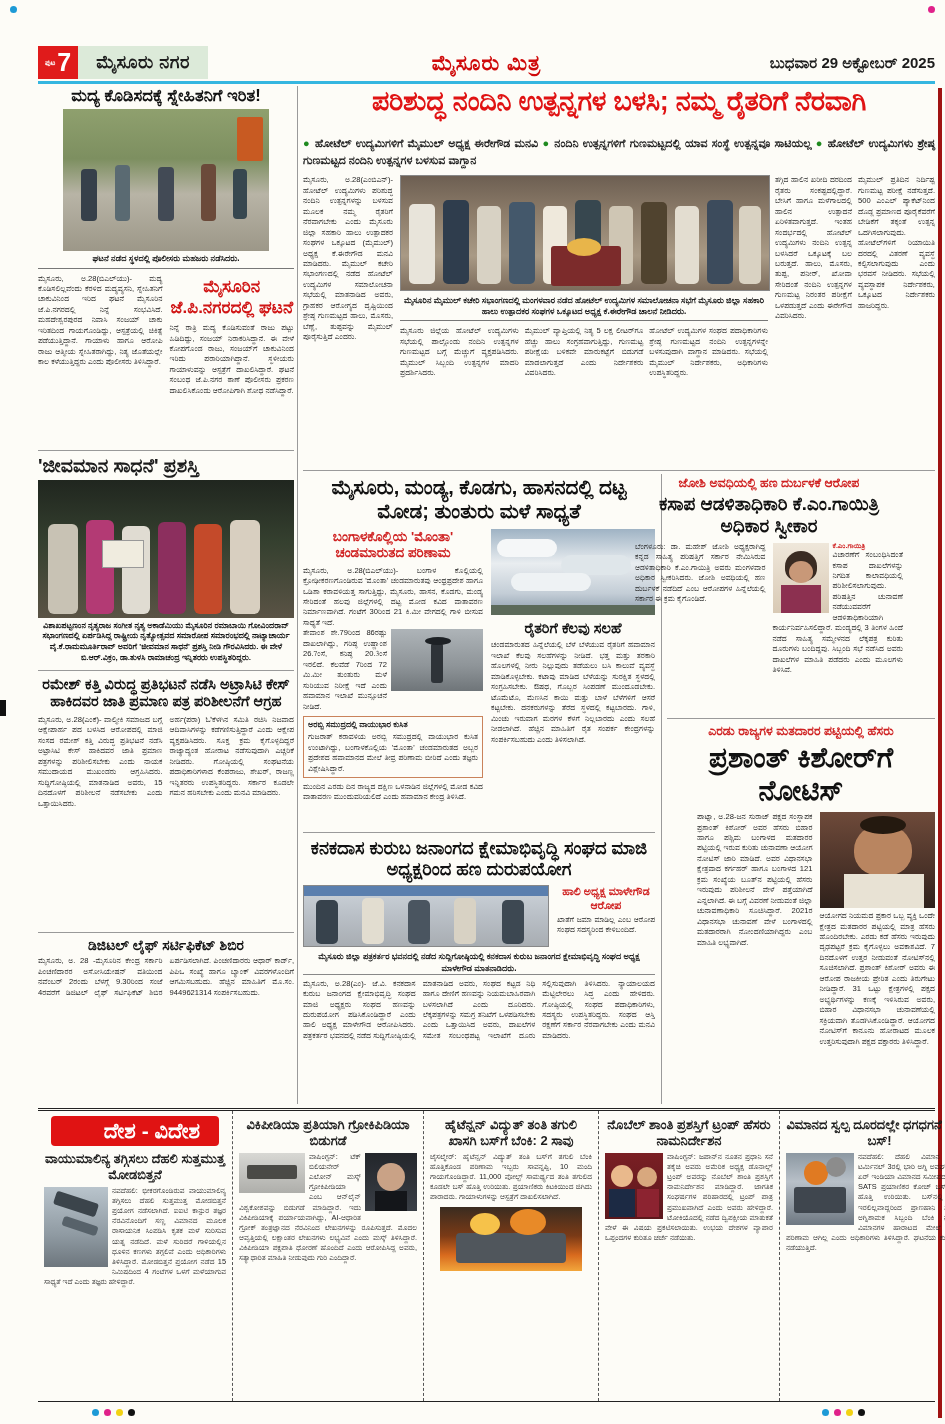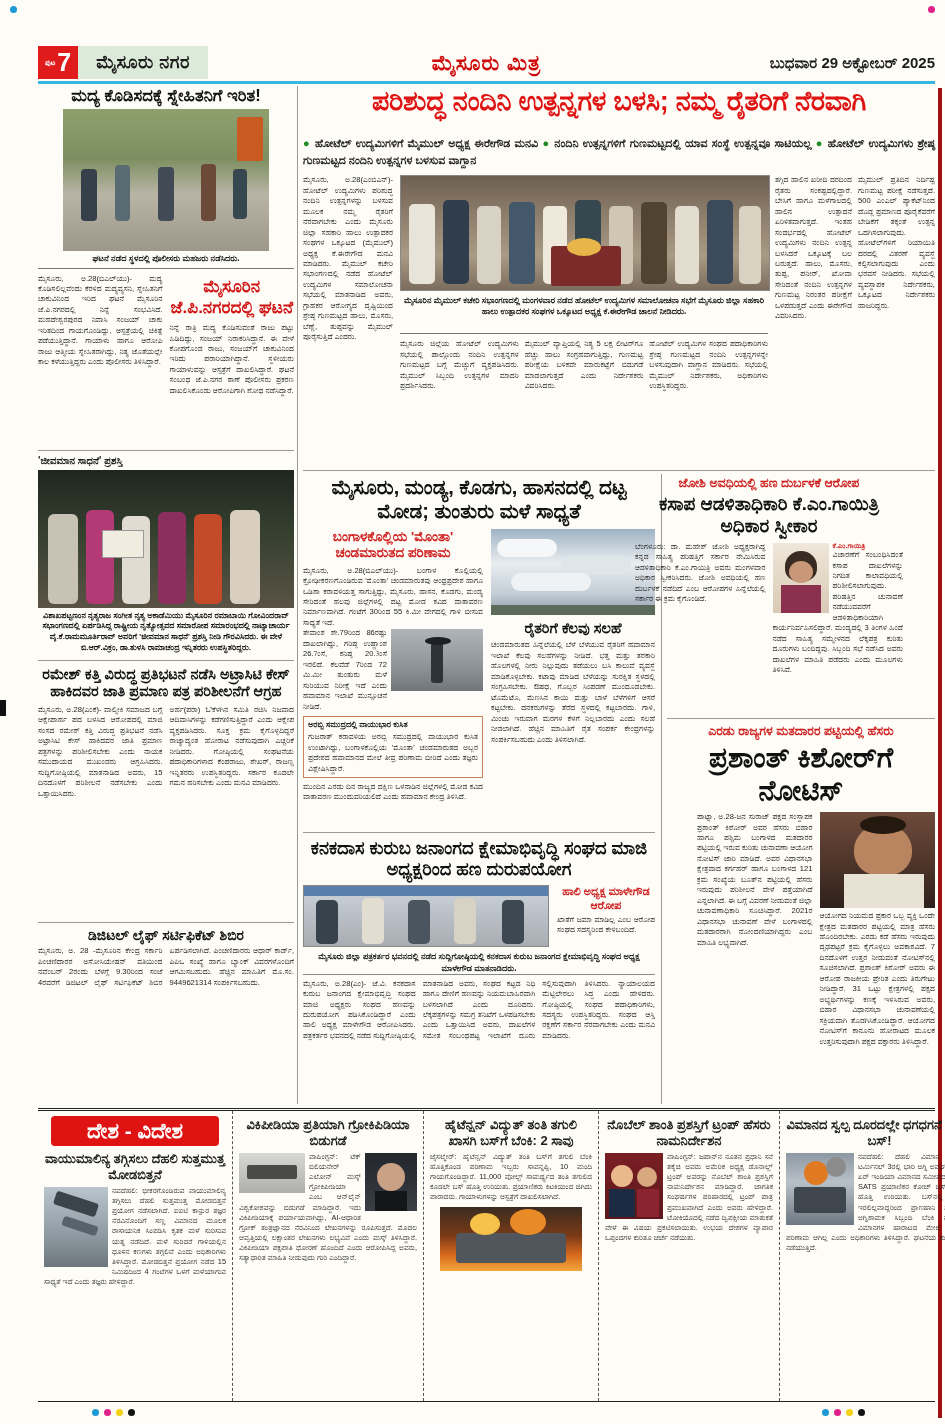--- a/index.html
+++ b/index.html
@@ -29,21 +29,21 @@
   .cols > div{flex:1;min-width:0;}
   .inset-red{color:#d01515;font-weight:bold;font-size:17px;text-align:center;line-height:1.25;margin:2px 0 5px;}
   .advisory{border:1px solid #c9825a;padding:3px 4px;margin:4px 0;}
   .advisory .t{font-weight:bold;text-align:left;font-size:8px;margin-bottom:2px;}
   
   #bottomband{position:absolute;top:1108px;left:38px;width:897px;height:290px;border-top:3px double #222;border-bottom:1px solid #222;display:flex;}
   .bcol{padding:4px 6px 2px;border-right:1px dashed #555;}
   .bcol:last-child{border-right:none;}
   .bhead{font-size:13px;font-weight:bold;text-align:center;line-height:1.2;margin:2px 0 4px;}
   .btxt{font-size:7.4px;line-height:1.36;text-align:justify;}
-  .deshbox{background:#e01313;color:#fff;font-size:21px;font-weight:bold;text-align:center;border-radius:4px;padding:3px 6px;margin:1px 7px 5px;}
+  .deshbox{background:#e01313;color:#fff;font-size:21px;font-weight:bold;text-align:right;border-radius:4px;padding:3px 19px;margin:1px 7px 5px;}
   .fl{float:left;margin:1px 4px 2px 0;}
   .fr{float:right;margin:1px 0 2px 4px;}
   .regdot{position:absolute;width:7px;height:7px;border-radius:50%;}
   #rightbar{position:absolute;right:3px;top:88px;width:4px;height:1330px;background:#a01212;}
 </style>
 </head>
 <body>
 
 <div id="paper">
 
@@ -84,21 +84,21 @@
     <div class="caption" style="border-bottom:1px solid #777;padding-bottom:3px;">ಘಟನೆ ನಡೆದ ಸ್ಥಳದಲ್ಲಿ ಪೊಲೀಸರು ಮಹಜರು ನಡೆಸಿದರು.</div>
     <div class="cols" style="margin-top:5px;height:170px;overflow:hidden;">
       <div class="body-txt">ಮೈಸೂರು, ಅ.28(ಬಿಎಲ್‌ಯು)- ಮದ್ಯ ಕೊಡಿಸಲಿಲ್ಲವೆಂದು ಕೆರಳಿದ ಮದ್ಯವ್ಯಸನಿ, ಸ್ನೇಹಿತನಿಗೆ ಚಾಕುವಿನಿಂದ ಇರಿದ ಘಟನೆ ಮೈಸೂರಿನ ಜೆ.ಪಿ.ನಗರದಲ್ಲಿ ನಿನ್ನೆ ಸಂಭವಿಸಿದೆ. ಮಹದೇಶ್ವರಪುರದ ನಿವಾಸಿ ಸಂಜಯ್ ಚಾಕು ಇರಿತದಿಂದ ಗಾಯಗೊಂಡಿದ್ದು, ಆಸ್ಪತ್ರೆಯಲ್ಲಿ ಚಿಕಿತ್ಸೆ ಪಡೆಯುತ್ತಿದ್ದಾನೆ. ಗಾಯಾಳು ಹಾಗೂ ಆರೋಪಿ ರಾಜು ಆತ್ಮೀಯ ಸ್ನೇಹಿತರಾಗಿದ್ದು, ನಿತ್ಯ ಜೊತೆಯಲ್ಲೇ ಕಾಲ ಕಳೆಯುತ್ತಿದ್ದರು ಎಂದು ಪೊಲೀಸರು ತಿಳಿಸಿದ್ದಾರೆ.</div>
       <div>
         <div class="inset-red">ಮೈಸೂರಿನ ಜೆ.ಪಿ.ನಗರದಲ್ಲಿ ಘಟನೆ</div>
         <div class="body-txt">ನಿನ್ನೆ ರಾತ್ರಿ ಮದ್ಯ ಕೊಡಿಸುವಂತೆ ರಾಜು ಪಟ್ಟು ಹಿಡಿದಿದ್ದು, ಸಂಜಯ್ ನಿರಾಕರಿಸಿದ್ದಾನೆ. ಈ ವೇಳೆ ಕೋಪಗೊಂಡ ರಾಜು, ಸಂಜಯ್‌ಗೆ ಚಾಕುವಿನಿಂದ ಇರಿದು ಪರಾರಿಯಾಗಿದ್ದಾನೆ. ಸ್ಥಳೀಯರು ಗಾಯಾಳುವನ್ನು ಆಸ್ಪತ್ರೆಗೆ ದಾಖಲಿಸಿದ್ದಾರೆ. ಘಟನೆ ಸಂಬಂಧ ಜೆ.ಪಿ.ನಗರ ಠಾಣೆ ಪೊಲೀಸರು ಪ್ರಕರಣ ದಾಖಲಿಸಿಕೊಂಡು ಆರೋಪಿಗಾಗಿ ಶೋಧ ನಡೆಸಿದ್ದಾರೆ.</div>
       </div>
     </div>
 
     <div style="border-top:1px solid #999;margin-top:6px;padding-top:4px;">
-      <div style="font-size:10px;font-weight:bold;">'ಜೀವಮಾನ ಸಾಧನೆ' ಪ್ರಶಸ್ತಿ</div>
+      <div style="font-size:19px;font-weight:bold;">'ಜೀವಮಾನ ಸಾಧನೆ' ಪ್ರಶಸ್ತಿ</div>
       <div class="photo" style="width:256px;height:138px;margin:3px 0;background:linear-gradient(180deg,#20261f 0%,#35402f 45%,#5a5345 100%);">
         <i style="left:10px;top:44px;width:30px;height:90px;background:#c8c2b4;border-radius:6px;"></i>
         <i style="left:48px;top:40px;width:28px;height:94px;background:#b33a74;border-radius:6px;"></i>
         <i style="left:84px;top:46px;width:28px;height:88px;background:#e0dcd2;border-radius:6px;"></i>
         <i style="left:120px;top:42px;width:28px;height:92px;background:#8c2f5e;border-radius:6px;"></i>
         <i style="left:156px;top:44px;width:28px;height:90px;background:#c44a2a;border-radius:6px;"></i>
         <i style="left:192px;top:40px;width:30px;height:94px;background:#d8cfc0;border-radius:6px;"></i>
         <i style="left:64px;top:60px;width:40px;height:26px;background:#f0ecdf;border:1px solid #999;"></i>
       </div>
       <div class="caption" style="font-size:8px;">ವಿಶಾಖಪಟ್ಟಣಂನ ನೃತ್ಯರಾಜ ಸಂಗೀತ ನೃತ್ಯ ಅಕಾಡೆಮಿಯು ಮೈಸೂರಿನ ರಮಾಬಾಯಿ ಗೋವಿಂದರಾವ್ ಸಭಾಂಗಣದಲ್ಲಿ ಏರ್ಪಡಿಸಿದ್ದ ರಾಷ್ಟ್ರೀಯ ನೃತ್ಯೋತ್ಸವದ ಸಮಾರೋಪ ಸಮಾರಂಭದಲ್ಲಿ ನಾಟ್ಯಾಚಾರ್ಯ ವೈ.ಕೆ.ರಾಮಮೂರ್ತಿರಾವ್ ಅವರಿಗೆ 'ಜೀವಮಾನ ಸಾಧನೆ' ಪ್ರಶಸ್ತಿ ನೀಡಿ ಗೌರವಿಸಿದರು. ಈ ವೇಳೆ ಬಿ.ಆರ್.ವಿಕ್ರಂ, ಡಾ.ತುಳಸಿ ರಾಮಾಚಂದ್ರ ಇನ್ನಿತರರು ಉಪಸ್ಥಿತರಿದ್ದರು.</div>
@@ -142,42 +142,42 @@
           <i style="left:142px;top:30px;width:24px;height:78px;background:#efe9dc;border-radius:5px;"></i>
           <i style="left:174px;top:24px;width:26px;height:84px;background:#37474f;border-radius:5px;"></i>
           <i style="left:208px;top:30px;width:24px;height:78px;background:#cfc6b4;border-radius:5px;"></i>
           <i style="left:240px;top:26px;width:26px;height:82px;background:#50432f;border-radius:5px;"></i>
           <i style="left:274px;top:30px;width:24px;height:78px;background:#e3ddd0;border-radius:5px;"></i>
           <i style="left:306px;top:24px;width:26px;height:84px;background:#3c4b5c;border-radius:5px;"></i>
           <i style="left:338px;top:30px;width:22px;height:78px;background:#d9d2c2;border-radius:5px;"></i>
           <i style="left:150px;top:70px;width:70px;height:40px;background:#7c2b2b;border-radius:3px;"></i>
           <i style="left:166px;top:62px;width:34px;height:18px;background:#e8b54a;border-radius:50%;"></i>
         </div>
-        <div class="caption" style="margin-top:4px;border-bottom:1px solid #777;padding-bottom:16px;">ಮೈಸೂರಿನ ಮೈಮುಲ್ ಕಚೇರಿ ಸಭಾಂಗಣದಲ್ಲಿ ಮಂಗಳವಾರ ನಡೆದ ಹೋಟೆಲ್ ಉದ್ಯಮಿಗಳ ಸಮಾಲೋಚನಾ ಸಭೆಗೆ ಮೈಸೂರು ಜಿಲ್ಲಾ ಸಹಕಾರಿ ಹಾಲು ಉತ್ಪಾದಕರ ಸಂಘಗಳ ಒಕ್ಕೂಟದ ಅಧ್ಯಕ್ಷ ಕೆ.ಈರೇಗೌಡ ಚಾಲನೆ ನೀಡಿದರು.</div>
+        <div class="caption" style="margin-top:4px;border-bottom:1px solid #777;padding-bottom:3px;">ಮೈಸೂರಿನ ಮೈಮುಲ್ ಕಚೇರಿ ಸಭಾಂಗಣದಲ್ಲಿ ಮಂಗಳವಾರ ನಡೆದ ಹೋಟೆಲ್ ಉದ್ಯಮಿಗಳ ಸಮಾಲೋಚನಾ ಸಭೆಗೆ ಮೈಸೂರು ಜಿಲ್ಲಾ ಸಹಕಾರಿ ಹಾಲು ಉತ್ಪಾದಕರ ಸಂಘಗಳ ಒಕ್ಕೂಟದ ಅಧ್ಯಕ್ಷ ಕೆ.ಈರೇಗೌಡ ಚಾಲನೆ ನೀಡಿದರು.</div>
         <div style="display:flex;gap:6px;margin-top:5px;height:208px;overflow:hidden;">
           <div class="body-txt" style="flex:1;">ಮೈಸೂರು ಜಿಲ್ಲೆಯ ಹೋಟೆಲ್ ಉದ್ಯಮಿಗಳು ಸಭೆಯಲ್ಲಿ ಪಾಲ್ಗೊಂಡು ನಂದಿನಿ ಉತ್ಪನ್ನಗಳ ಗುಣಮಟ್ಟದ ಬಗ್ಗೆ ಮೆಚ್ಚುಗೆ ವ್ಯಕ್ತಪಡಿಸಿದರು. ಮೈಮುಲ್ ಸಿಬ್ಬಂದಿ ಉತ್ಪನ್ನಗಳ ಮಾದರಿ ಪ್ರದರ್ಶಿಸಿದರು.</div>
           <div class="body-txt" style="flex:1;">ಮೈಮುಲ್ ವ್ಯಾಪ್ತಿಯಲ್ಲಿ ನಿತ್ಯ 5 ಲಕ್ಷ ಲೀಟರ್‌ಗೂ ಹೆಚ್ಚು ಹಾಲು ಸಂಗ್ರಹವಾಗುತ್ತಿದ್ದು, ಗುಣಮಟ್ಟ ಪರೀಕ್ಷೆಯ ಬಳಿಕವೇ ಮಾರುಕಟ್ಟೆಗೆ ಬಿಡುಗಡೆ ಮಾಡಲಾಗುತ್ತದೆ ಎಂದು ನಿರ್ದೇಶಕರು ವಿವರಿಸಿದರು.</div>
           <div class="body-txt" style="flex:1;">ಹೋಟೆಲ್ ಉದ್ಯಮಿಗಳ ಸಂಘದ ಪದಾಧಿಕಾರಿಗಳು ಶ್ರೇಷ್ಠ ಗುಣಮಟ್ಟದ ನಂದಿನಿ ಉತ್ಪನ್ನಗಳನ್ನೇ ಬಳಸುವುದಾಗಿ ವಾಗ್ದಾನ ಮಾಡಿದರು. ಸಭೆಯಲ್ಲಿ ಮೈಮುಲ್ ನಿರ್ದೇಶಕರು, ಅಧಿಕಾರಿಗಳು ಉಪಸ್ಥಿತರಿದ್ದರು.</div>
         </div>
       </div>
       <div style="flex:1;display:flex;gap:6px;height:372px;overflow:hidden;">
         <div class="body-txt" style="flex:1;">ತಗ್ಗಿದ ಹಾಲಿನ ಖರೀದಿ ದರದಿಂದ ರೈತರು ಸಂಕಷ್ಟದಲ್ಲಿದ್ದಾರೆ. ಬೇಸಿಗೆ ಹಾಗೂ ಮಳೆಗಾಲದಲ್ಲಿ ಹಾಲಿನ ಉತ್ಪಾದನೆ ಏರಿಳಿತವಾಗುತ್ತದೆ. ಇಂತಹ ಸಂದರ್ಭದಲ್ಲಿ ಹೋಟೆಲ್ ಉದ್ಯಮಿಗಳು ನಂದಿನಿ ಉತ್ಪನ್ನ ಬಳಸಿದರೆ ಒಕ್ಕೂಟಕ್ಕೆ ಬಲ ಬರುತ್ತದೆ. ಹಾಲು, ಮೊಸರು, ತುಪ್ಪ, ಪನೀರ್, ಖೋವಾ ಸೇರಿದಂತೆ ನಂದಿನಿ ಉತ್ಪನ್ನಗಳ ಗುಣಮಟ್ಟ ನಿರಂತರ ಪರೀಕ್ಷೆಗೆ ಒಳಪಡುತ್ತದೆ ಎಂದು ಈರೇಗೌಡ ವಿವರಿಸಿದರು.</div>
         <div class="body-txt" style="flex:1;">ಮೈಮುಲ್ ಪ್ರತಿದಿನ ನಿರ್ದಿಷ್ಟ ಗುಣಮಟ್ಟ ಪರೀಕ್ಷೆ ನಡೆಸುತ್ತದೆ. 500 ಎಂಎಲ್ ಪ್ಯಾಕೆಟ್‌ನಿಂದ ದೊಡ್ಡ ಪ್ರಮಾಣದ ಪೂರೈಕೆವರೆಗೆ ಬೇಡಿಕೆಗೆ ತಕ್ಕಂತೆ ಉತ್ಪನ್ನ ಒದಗಿಸಲಾಗುವುದು. ಹೋಟೆಲ್‌ಗಳಿಗೆ ರಿಯಾಯಿತಿ ದರದಲ್ಲಿ ವಿತರಣೆ ವ್ಯವಸ್ಥೆ ಕಲ್ಪಿಸಲಾಗುವುದು ಎಂದು ಭರವಸೆ ನೀಡಿದರು. ಸಭೆಯಲ್ಲಿ ವ್ಯವಸ್ಥಾಪಕ ನಿರ್ದೇಶಕರು, ಒಕ್ಕೂಟದ ನಿರ್ದೇಶಕರು ಹಾಜರಿದ್ದರು.</div>
       </div>
     </div>
   </div>
 
   <div class="rule-h" style="left:303px;top:470px;width:632px;"></div>
 
   <div class="abs" style="left:303px;top:476px;width:352px;">
     <div class="h-blk" style="font-size:20px;">ಮೈಸೂರು, ಮಂಡ್ಯ, ಕೊಡಗು, ಹಾಸನದಲ್ಲಿ ದಟ್ಟ ಮೋಡ; ತುಂತುರು ಮಳೆ ಸಾಧ್ಯತೆ</div>
     <div style="display:flex;gap:8px;margin-top:6px;">
       <div style="width:180px;flex:none;">
         <div class="kicker" style="font-size:13.5px;">ಬಂಗಾಳಕೊಲ್ಲಿಯ 'ಮೊಂತಾ' ಚಂಡಮಾರುತದ ಪರಿಣಾಮ</div>
-        <div class="body-txt" style="margin-top:4px;">ಮೈಸೂರು, ಅ.28(ಬಿಎಲ್‌ಯು)- ಬಂಗಾಳ ಕೊಲ್ಲಿಯಲ್ಲಿ ಕ್ರೋಢೀಕರಣಗೊಂಡಿರುವ 'ಮೊಂತಾ' ಚಂಡಮಾರುತವು ಆಂಧ್ರಪ್ರದೇಶ ಹಾಗೂ ಒಡಿಶಾ ಕರಾವಳಿಯತ್ತ ಸಾಗುತ್ತಿದ್ದು, ಮೈಸೂರು, ಹಾಸನ, ಕೊಡಗು, ಮಂಡ್ಯ ಸೇರಿದಂತೆ ಹಲವು ಜಿಲ್ಲೆಗಳಲ್ಲಿ ದಟ್ಟ ಮೋಡ ಕವಿದ ವಾತಾವರಣ ನಿರ್ಮಾಣವಾಗಿದೆ. ಗಂಟೆಗೆ 30ರಿಂದ 55 ಕಿ.ಮೀ ವೇಗದಲ್ಲಿ ಗಾಳಿ ಬೀಸುವ ಸಾಧ್ಯತೆ ಇದೆ.</div>
+        <div class="body-txt" style="margin-top:4px;">ಮೈಸೂರು, ಅ.28(ಬಿಎಲ್‌ಯು)- ಬಂಗಾಳ ಕೊಲ್ಲಿಯಲ್ಲಿ ಕ್ರೋಢೀಕರಣಗೊಂಡಿರುವ 'ಮೊಂತಾ' ಚಂಡಮಾರುತವು ಆಂಧ್ರಪ್ರದೇಶ ಹಾಗೂ ಒಡಿಶಾ ಕರಾವಳಿಯತ್ತ ಸಾಗುತ್ತಿದ್ದು, ಮೈಸೂರು, ಹಾಸನ, ಕೊಡಗು, ಮಂಡ್ಯ ಸೇರಿದಂತೆ ಹಲವು ಜಿಲ್ಲೆಗಳಲ್ಲಿ ದಟ್ಟ ಮೋಡ ಕವಿದ ವಾತಾವರಣ ನಿರ್ಮಾಣವಾಗಿದೆ. ಗಂಟೆಗೆ 30ರಿಂದ 21 ಕಿ.ಮೀ ವೇಗದಲ್ಲಿ ಗಾಳಿ ಬೀಸುವ ಸಾಧ್ಯತೆ ಇದೆ.</div>
         <div class="photo fr" style="width:92px;height:62px;background:linear-gradient(180deg,#aeb4b8 0%,#8e9498 60%,#6f7579 100%);">
           <i style="left:40px;top:14px;width:12px;height:40px;background:#2e3338;border-radius:3px;"></i>
           <i style="left:34px;top:8px;width:26px;height:8px;background:#1d2125;border-radius:50%;"></i>
         </div>
         <div class="body-txt">ತೇವಾಂಶ ಶೇ.79ರಿಂದ 86ರಷ್ಟು ದಾಖಲಾಗಿದ್ದು, ಗರಿಷ್ಠ ಉಷ್ಣಾಂಶ 26.7ಂಸೆ, ಕನಿಷ್ಠ 20.3ಂಸೆ ಇರಲಿದೆ. ಕೆಲವೆಡೆ 7ರಿಂದ 72 ಮಿ.ಮೀ ತುಂತುರು ಮಳೆ ಸುರಿಯುವ ನಿರೀಕ್ಷೆ ಇದೆ ಎಂದು ಹವಾಮಾನ ಇಲಾಖೆ ಮುನ್ಸೂಚನೆ ನೀಡಿದೆ.</div>
         <div class="advisory">
           <div class="t">ಅರಬ್ಬಿ ಸಮುದ್ರದಲ್ಲಿ ವಾಯುಭಾರ ಕುಸಿತ</div>
           <div class="body-txt">ಗುಜರಾತ್ ಕರಾವಳಿಯ ಅರಬ್ಬಿ ಸಮುದ್ರದಲ್ಲಿ ವಾಯುಭಾರ ಕುಸಿತ ಉಂಟಾಗಿದ್ದು, ಬಂಗಾಳಕೊಲ್ಲಿಯ 'ಮೊಂತಾ' ಚಂಡಮಾರುತದ ಅಬ್ಬರ ಪ್ರದೇಶದ ಹವಾಮಾನದ ಮೇಲೆ ತೀವ್ರ ಪರಿಣಾಮ ಬೀರಿದೆ ಎಂದು ತಜ್ಞರು ವಿಶ್ಲೇಷಿಸಿದ್ದಾರೆ.</div>
         </div>
         <div class="body-txt">ಮುಂದಿನ ಎರಡು ದಿನ ರಾಜ್ಯದ ದಕ್ಷಿಣ ಒಳನಾಡಿನ ಜಿಲ್ಲೆಗಳಲ್ಲಿ ಮೋಡ ಕವಿದ ವಾತಾವರಣ ಮುಂದುವರಿಯಲಿದೆ ಎಂದು ಹವಾಮಾನ ಕೇಂದ್ರ ತಿಳಿಸಿದೆ.</div>

